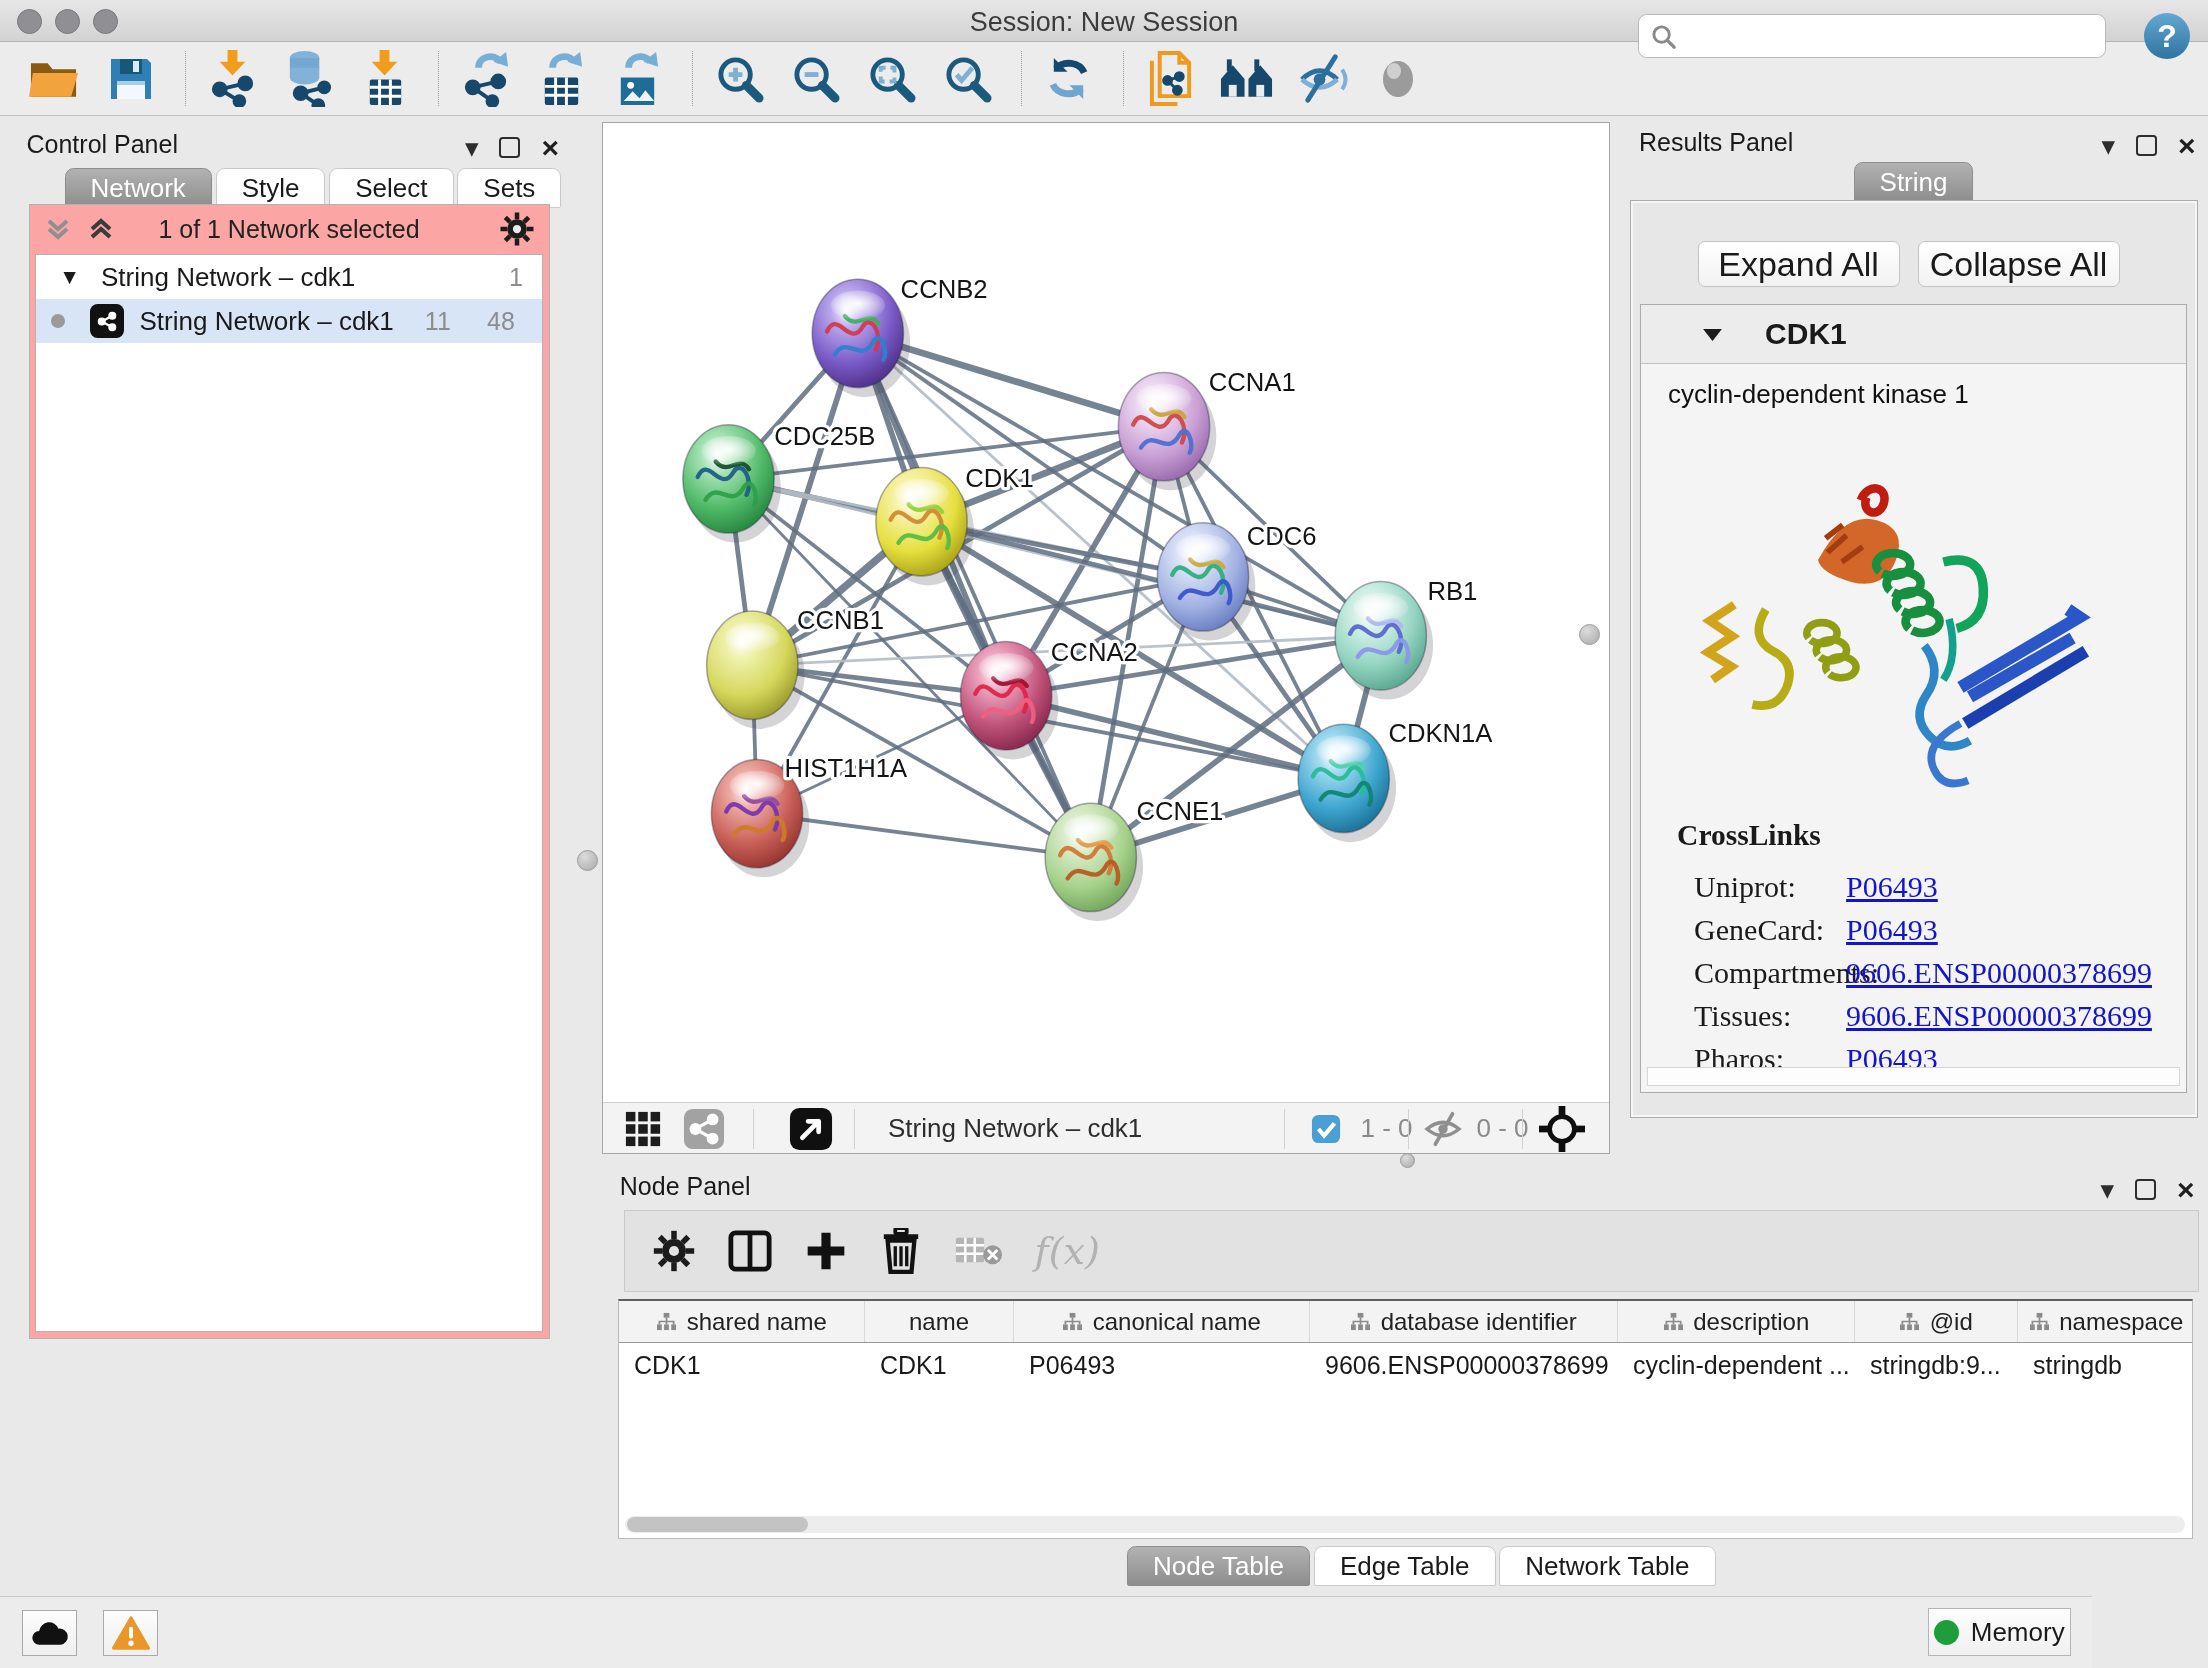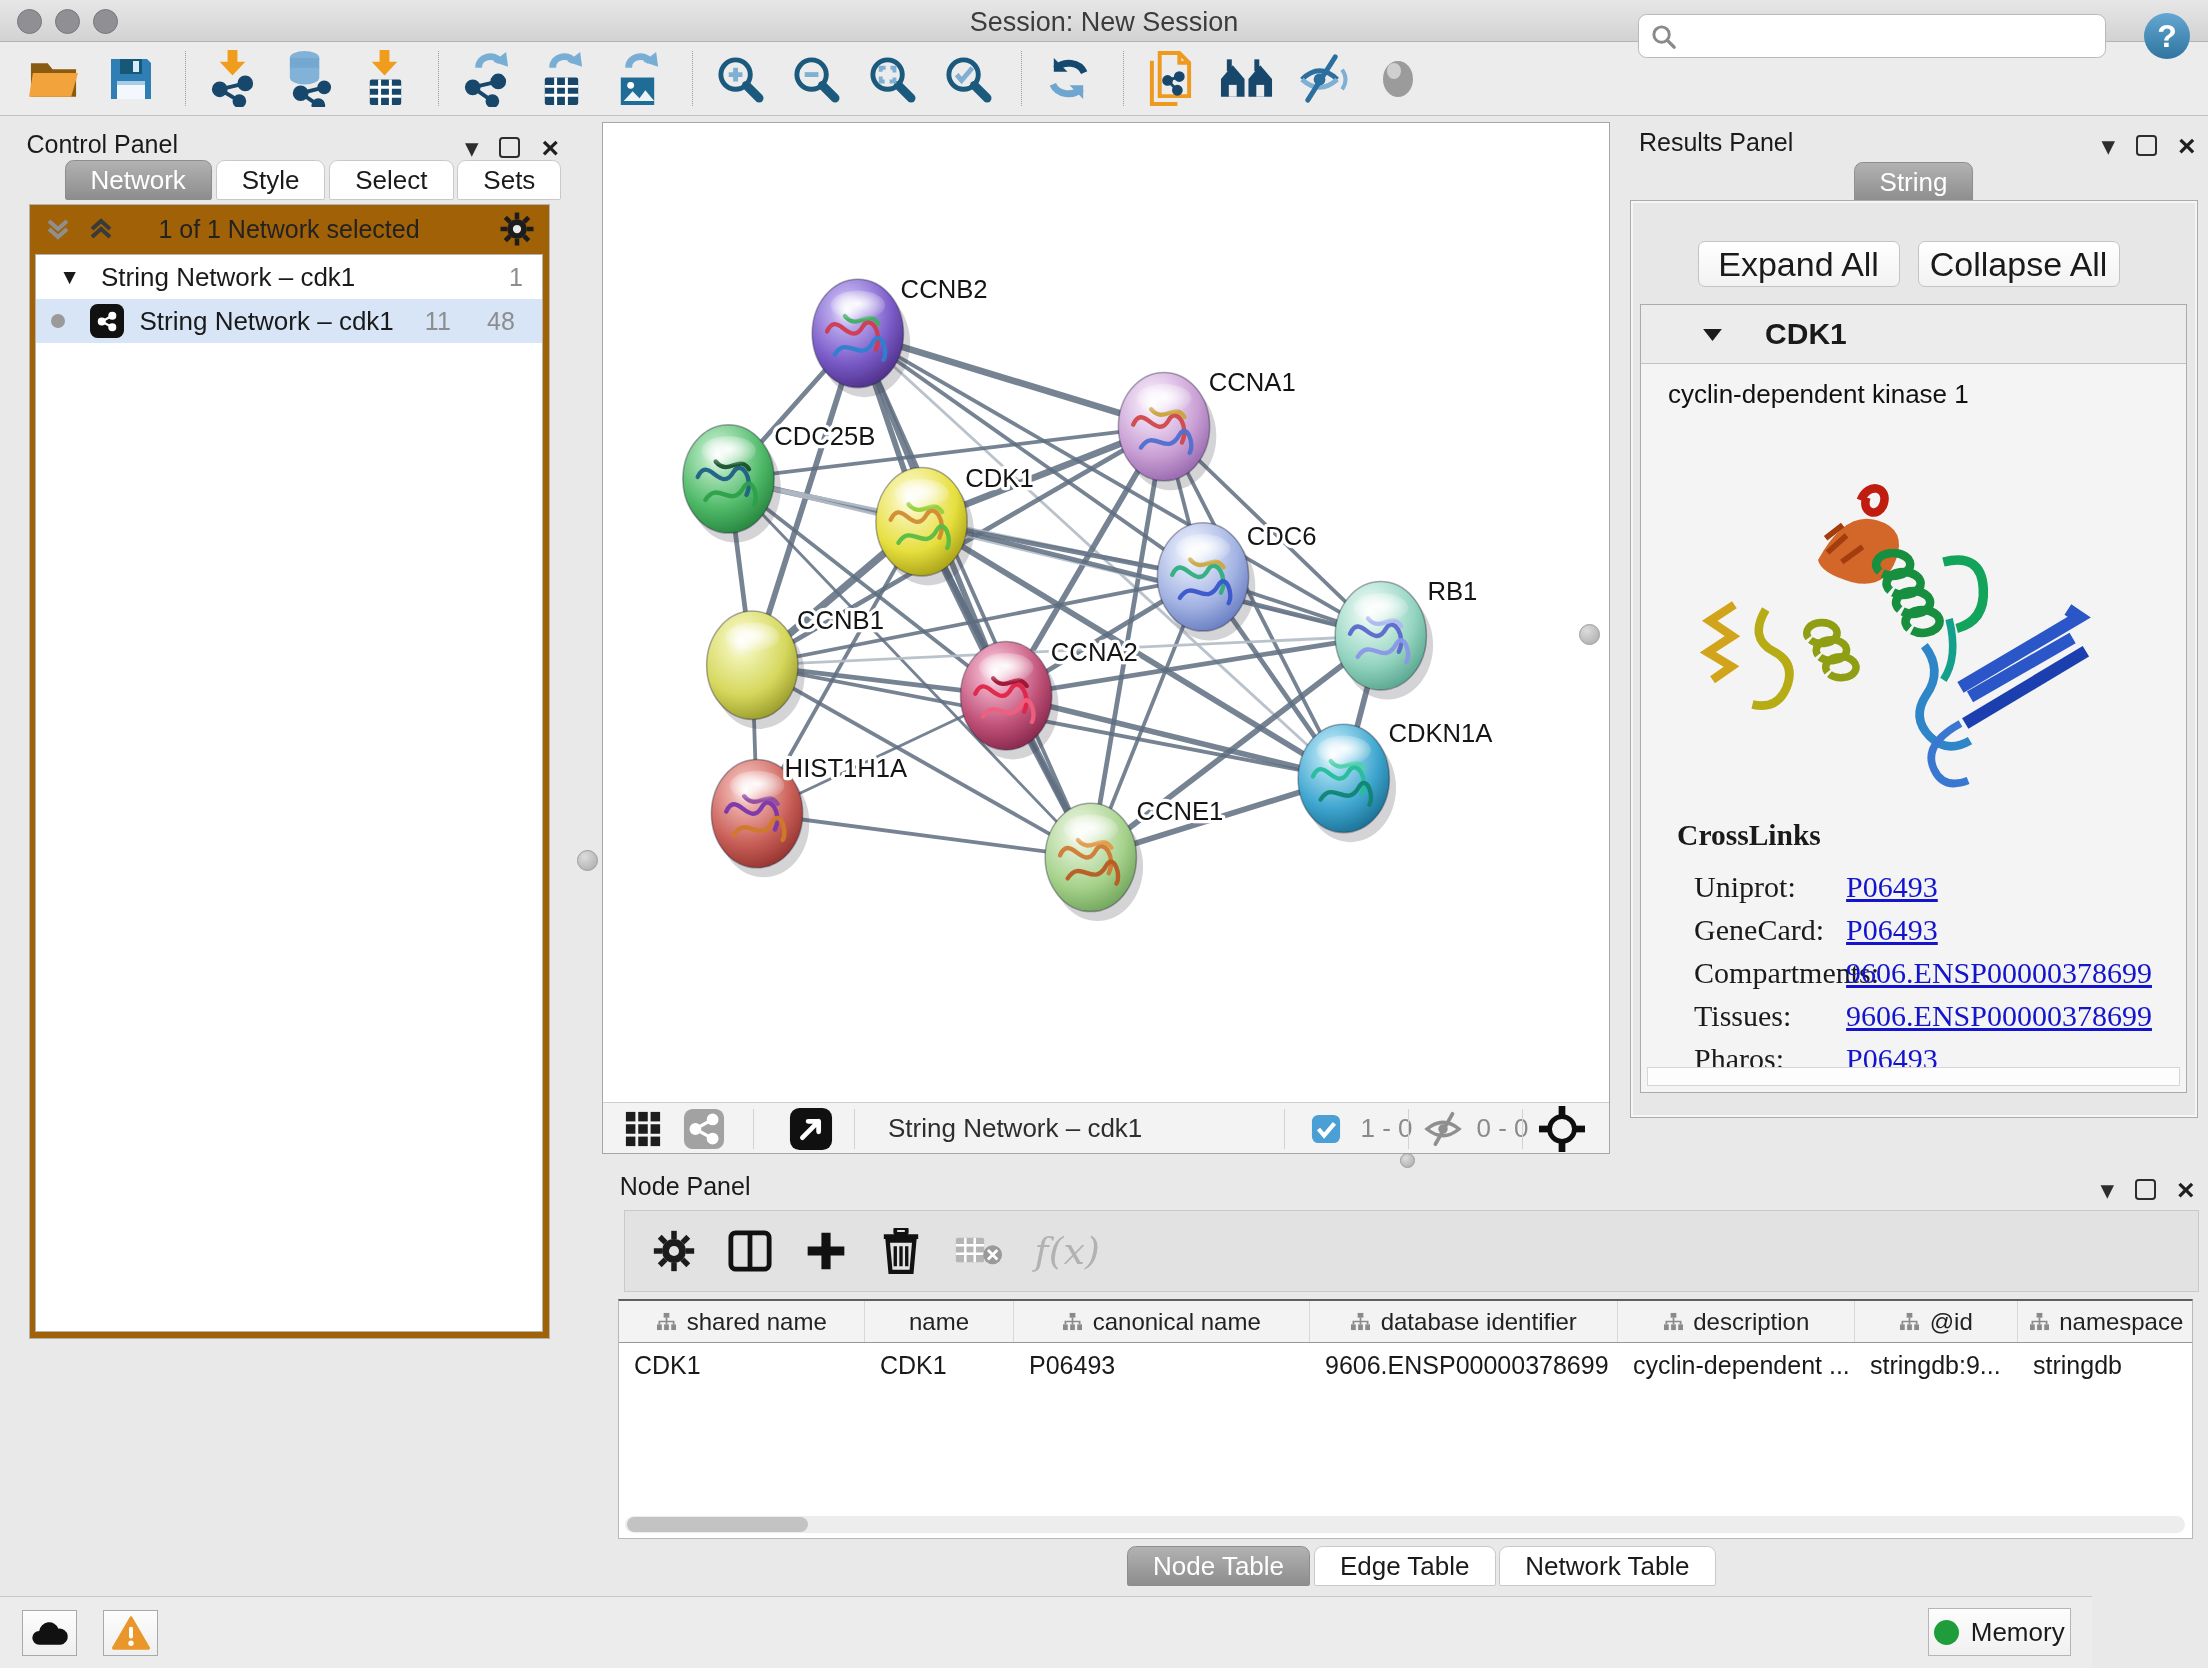--- a/index.html
+++ b/index.html
@@ -31,23 +31,23 @@
   .panel-title { position:absolute; left:17px; top:5.7px; font-size:25px; color:#1a1a1a; }
   .ph-icons { position:absolute; right:9.5px; top:7.6px; display:flex; align-items:center; gap:21px; }
   .float-box { width:21px; height:21px; border:2.9px solid #2d2d2d; border-radius:3.8px; }
   .close-x { font-size:30px; font-weight:bold; color:#1f1f1f; line-height:21px; }
   .tab { height:40px; padding:0 25px; display:flex; align-items:center; justify-content:center;
     font-size:26px; background:#fff; border:1px solid #c9c9c9; border-radius:8.6px 8.6px 1.9px 1.9px; margin-right:3.8px; }
   .tab.sel { background:linear-gradient(#b2b2b2,#8d8d8d); color:#fff; border-color:#8d8d8d; }
 
   
   #control-panel { position:absolute; left:9.5px; top:124px; width:559px; height:1461px; }
-  #cp-tabs { position:absolute; left:55px; top:36px; display:flex; }
+  #cp-tabs { position:absolute; left:55px; top:44px; display:flex; }
   #cp-frame { position:absolute; left:19px; top:80px; width:521px; height:1135px;
-    border:1px solid #b2b2b2; background:#a16207; }
+    border:1px solid #b2b2b2; background:#fca5a5; }
   #cp-toolbar { position:absolute; left:0; top:0; right:0; height:48px; display:flex; align-items:center; }
   #cp-status { position:absolute; left:0; right:0; text-align:center; font-size:25px; color:#222; }
   #cp-list { position:absolute; left:5.7px; right:5.7px; top:49px; bottom:5.7px; background:#fff; border:1px solid #b2b2b2; }
   .tree-row { position:relative; height:44px; display:flex; align-items:center; font-size:26px; }
   .tree-row .cnt { position:absolute; font-size:25px; color:#8d8d8d; }
   #tree-child { background:#d7e5f7; }
   .share-badge { width:34px; height:34px; background:#111; border-radius:7.6px; display:flex; align-items:center; justify-content:center; }
 
   
   #network-view { position:absolute; left:602px; top:122px; width:1008px; height:1032px;

